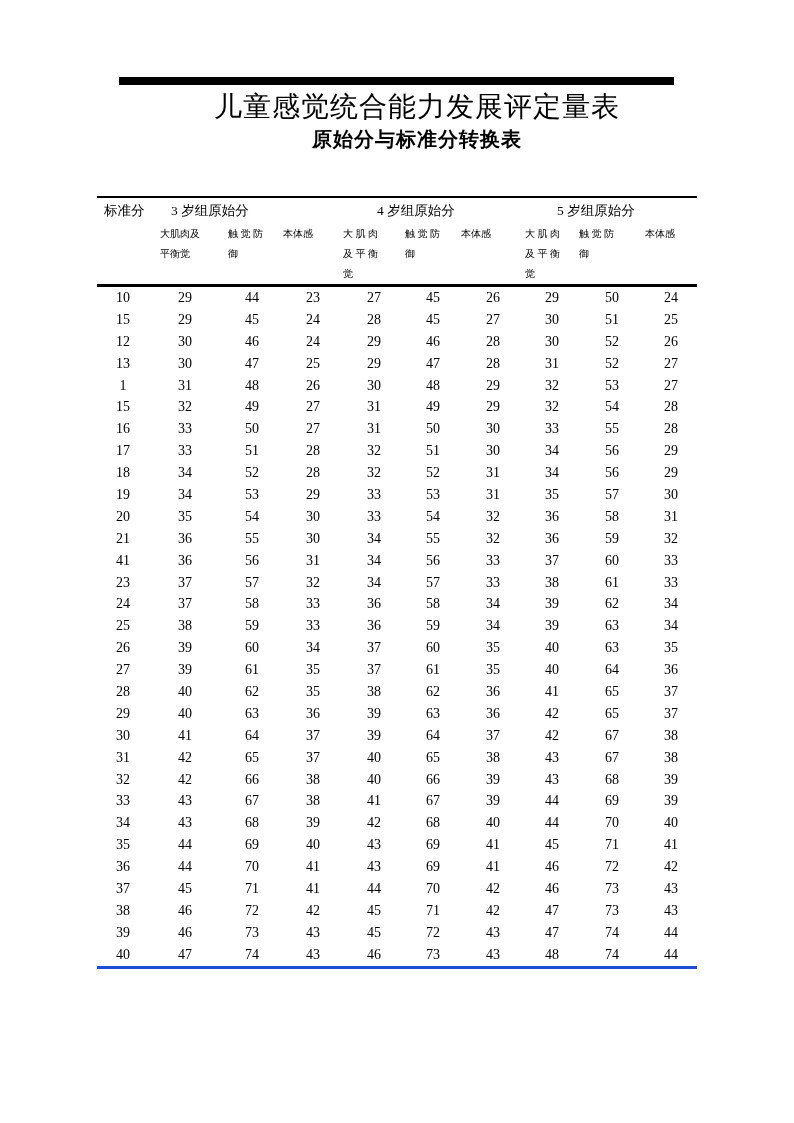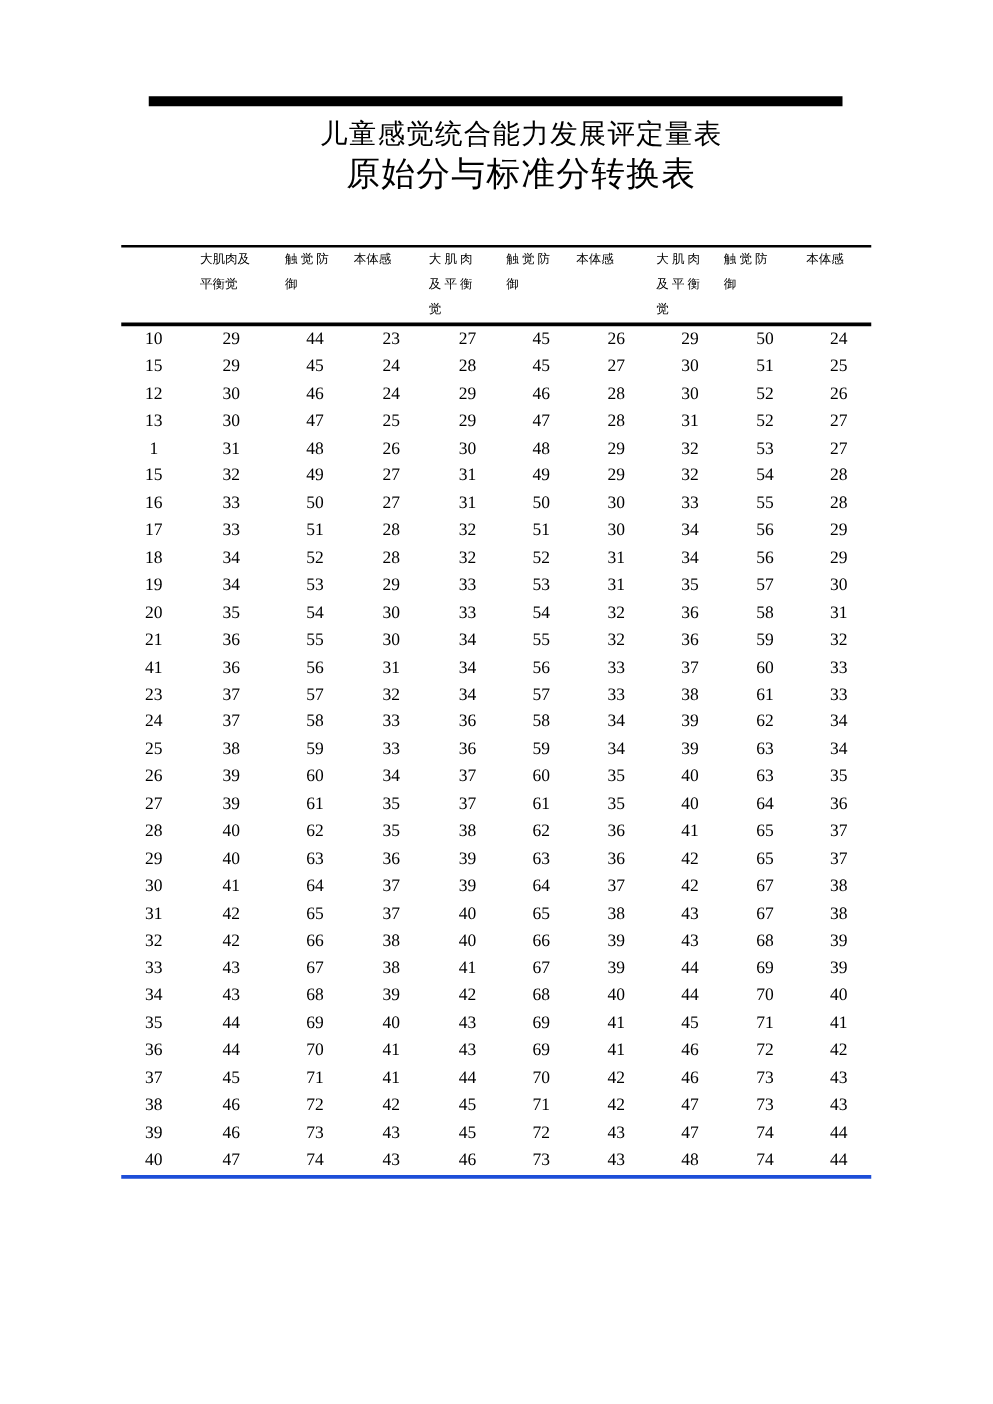--- a/index.html
+++ b/index.html
@@ -15,22 +15,22 @@
 
   .top-rule {
     position:absolute; left:119px; top:77px;
     width:555px; height:8px; background:#000;
   }
 
   .title-block {
     position:absolute; left:117px; top:92px; width:600px;
     text-align:center;
   }
-  .title-line1 { font-size:22px; line-height:30px; letter-spacing:1px; }
-  .title-line2 { font-size:27px; line-height:34px; letter-spacing:1px; }
+  .title-line1 { font-size:28px; line-height:30px; letter-spacing:1px; }
+  .title-line2 { font-size:20px; line-height:34px; letter-spacing:1px;font-weight:bold; }
 
   .score-table {
     position:absolute; left:97px; top:196px; width:600px;
     border-top:2px solid #000;
   }
   .grid-row {
     display:grid;
     grid-template-columns:52px 72px 62px 60px 62px 56px 64px 54px 66px 52px;
   }
   .thead { border-bottom:3px solid #000; }
@@ -63,20 +63,26 @@
 
   <div class="title-block">
     <div class="title-line1">儿童感觉统合能力发展评定量表</div>
     <div class="title-line2">原始分与标准分转换表</div>
   </div>
 
   <div class="score-table">
 
     <div class="thead">
 
+      <div class="ghrow grid-row">
+        <div class="ghcell corner">标准分</div>
+        <div class="ghcell g3">3 岁组原始分</div>
+        <div class="ghcell g4">4 岁组原始分</div>
+        <div class="ghcell g5">5 岁组原始分</div>
+      </div>
 
       <div class="shrow grid-row">
         <div class="shcell"></div>
 
         <div class="shcell pl11">
           <div class="shline">大肌肉及</div>
           <div class="shline">平衡觉</div>
         </div>
         <div class="shcell pl7">
           <div class="shline">触 觉 防</div>

